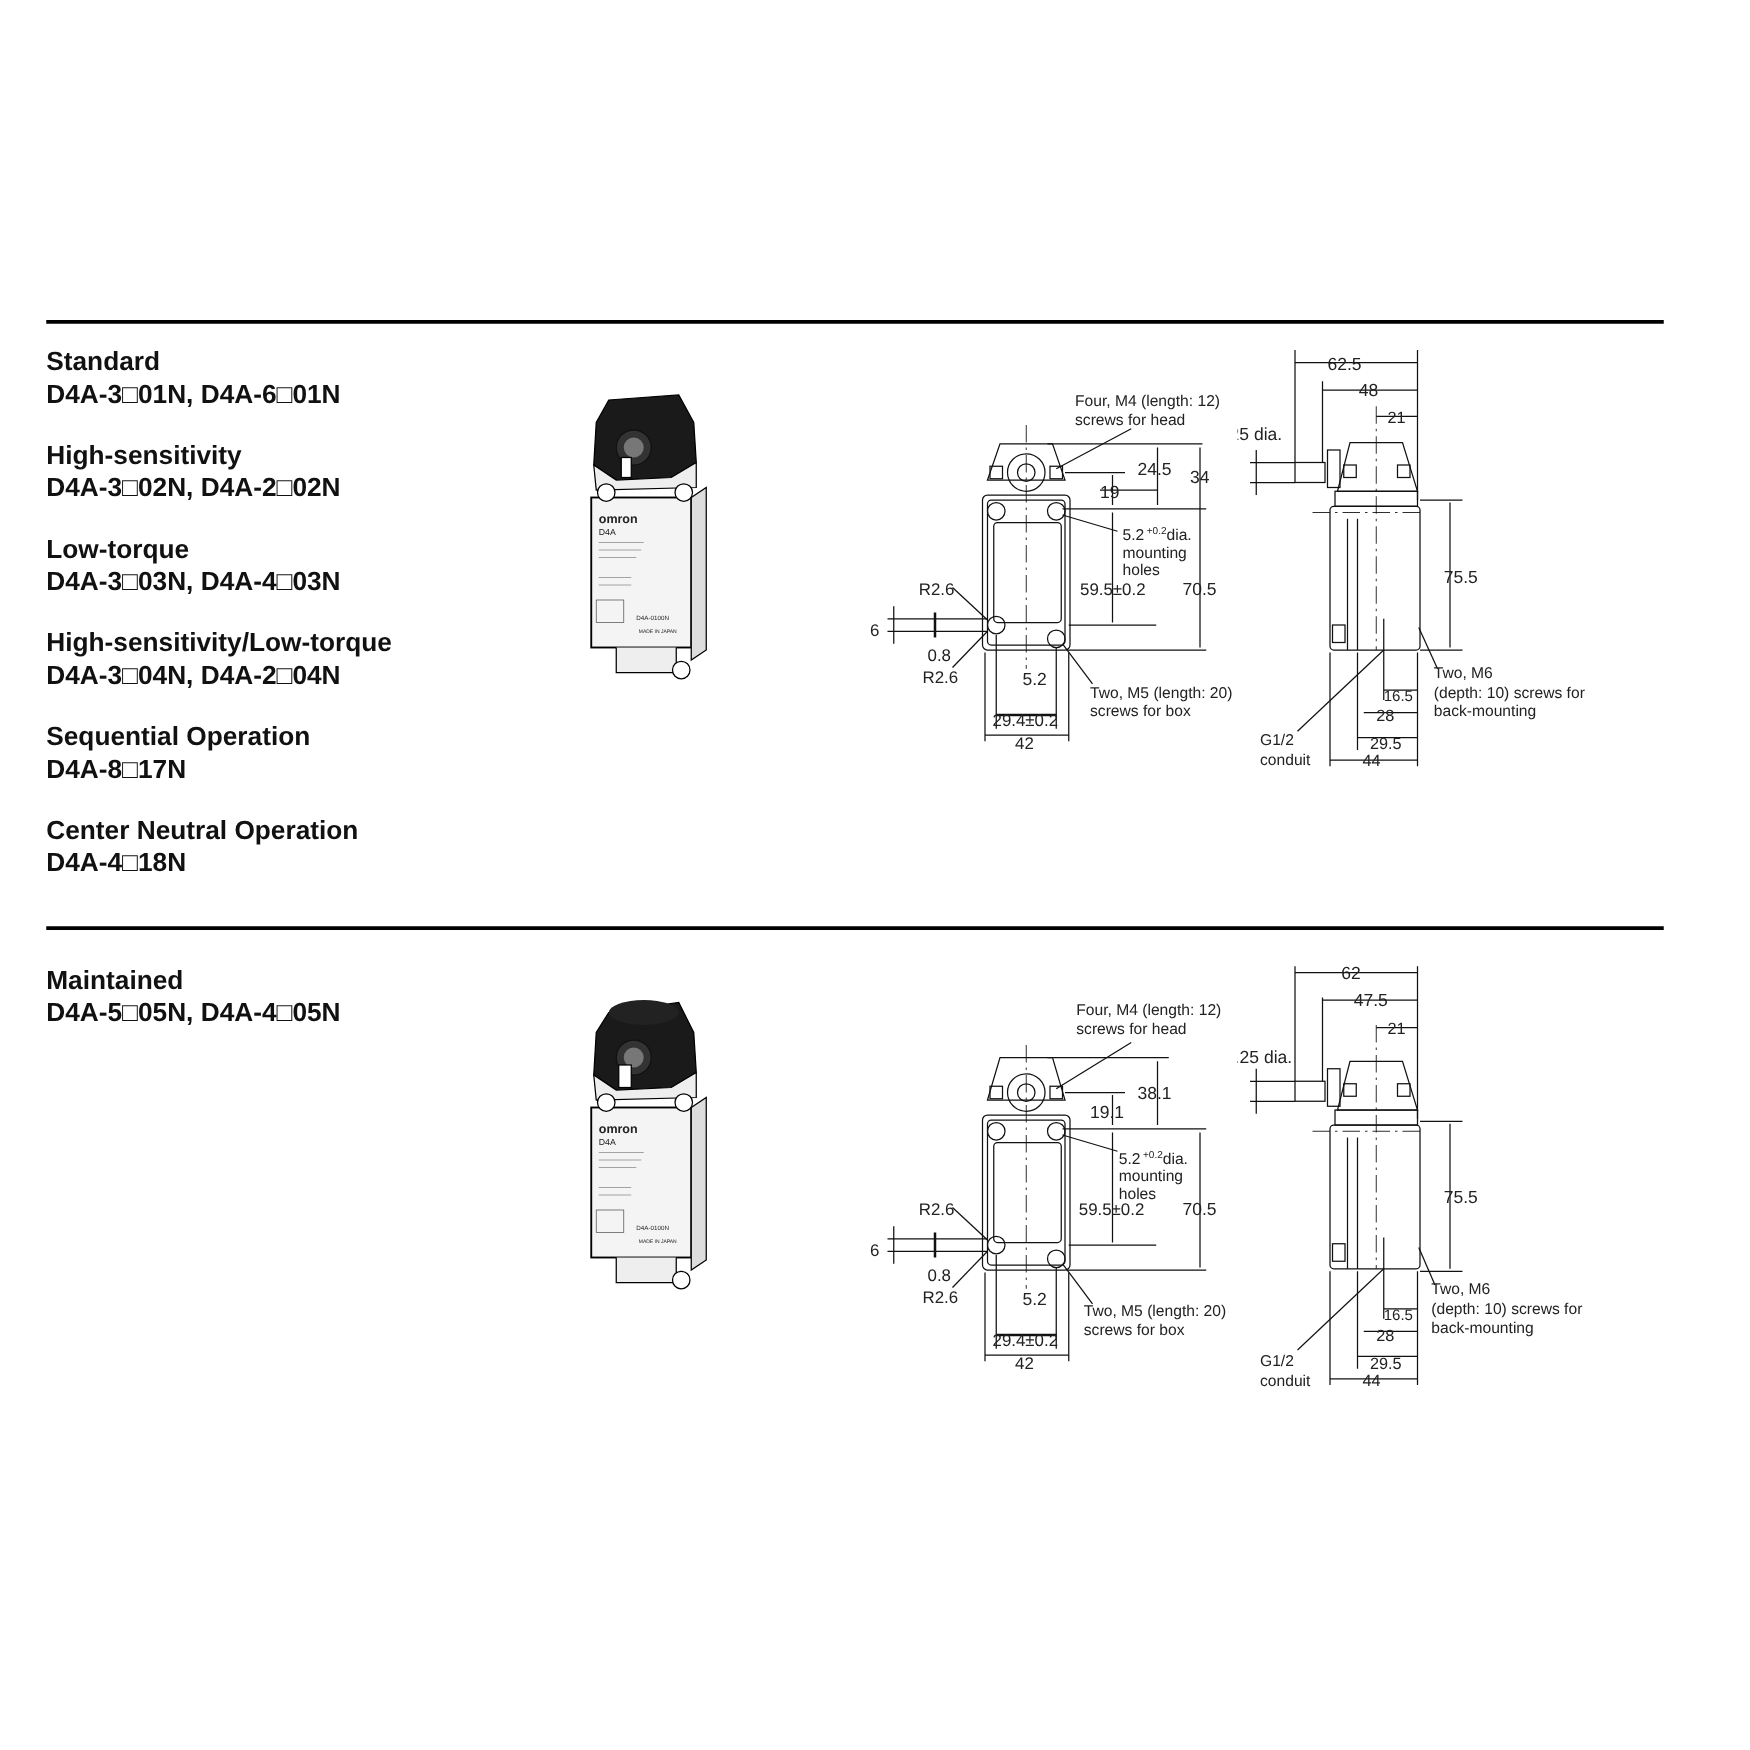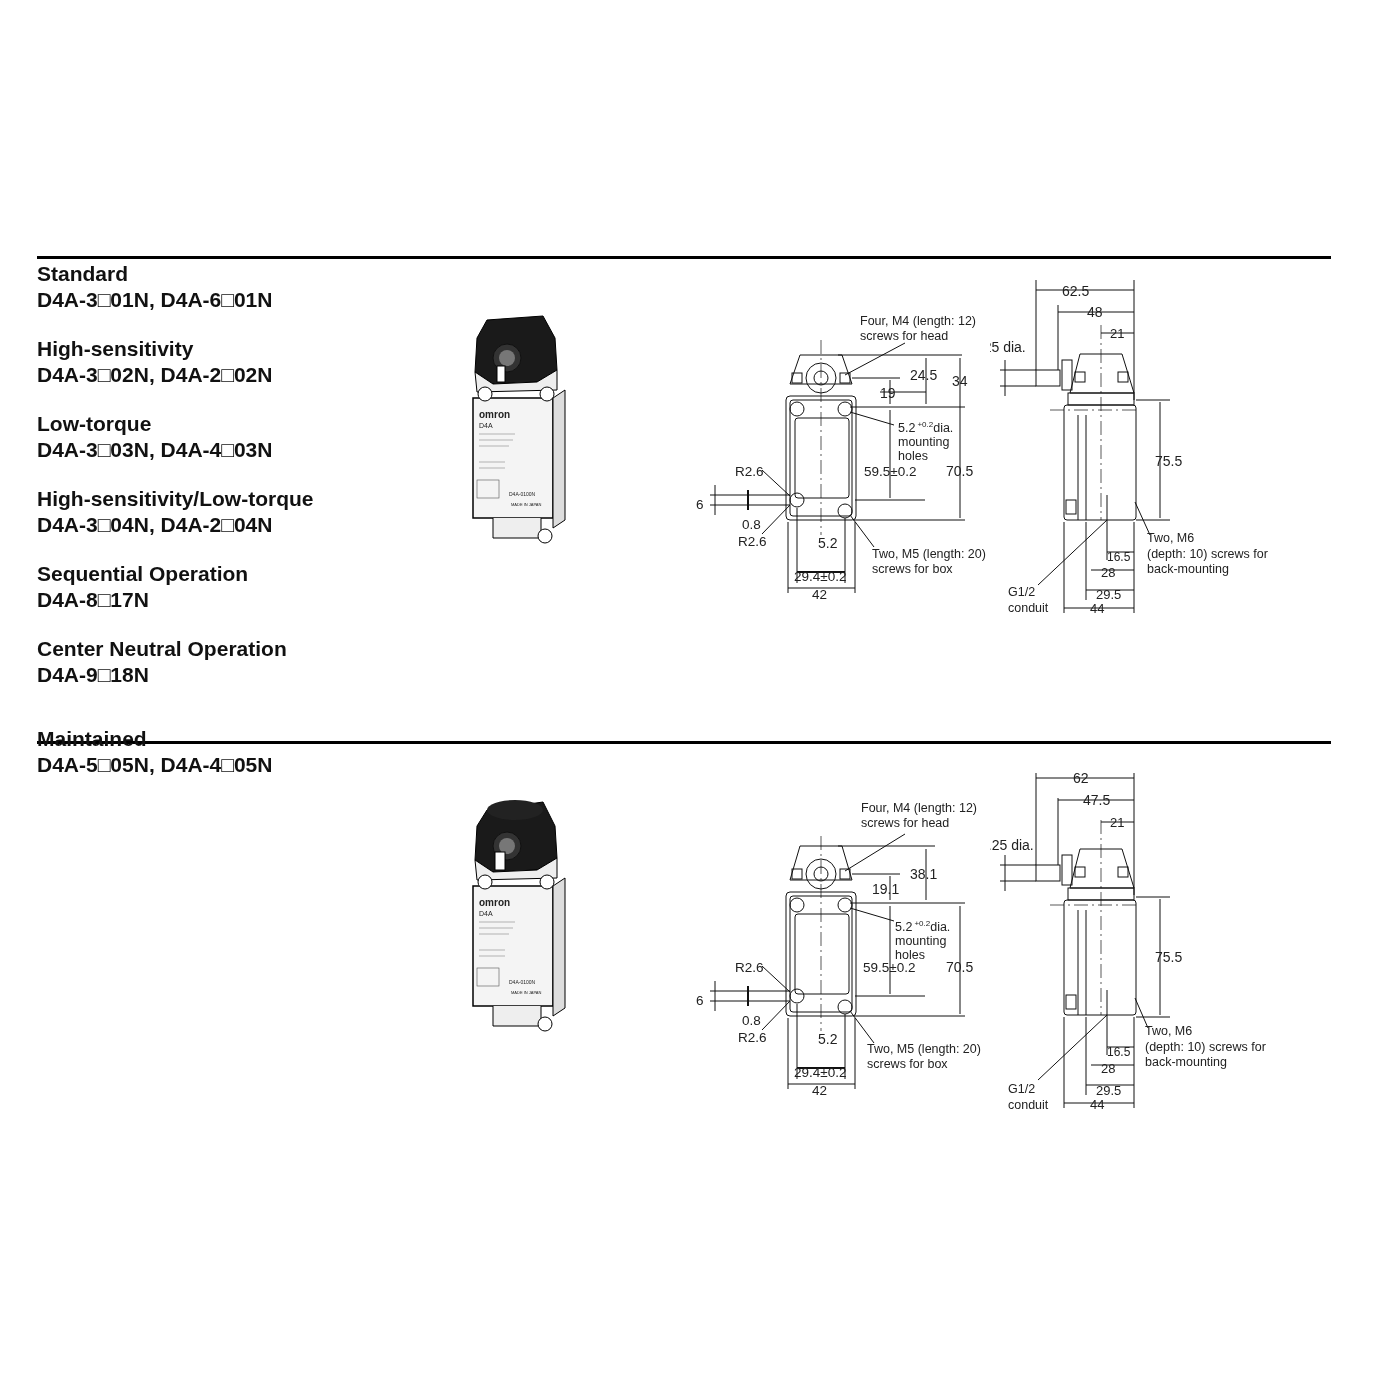--- a/index.html
+++ b/index.html
@@ -1,19 +1,19 @@
 <!DOCTYPE html>
 <html><head>
   <meta charset="utf-8">
   <style>
     html, body { margin: 0; padding: 0; background: #ffffff; }
     body { width: 1400px; height: 1400px; position: relative; overflow: hidden;
            font-family: "Liberation Sans", sans-serif; color: #111; }
     .rule { position: absolute; left: 37px; width: 1294px; height: 3px; background: #000; }
-    .left-col { position: absolute; left: 37px; }
+    .left-col { position: absolute; left: 37px; margin-top: 16px; }
     .cat-title { font-weight: bold; font-size: 21px; line-height: 26px; margin: 0; }
     .cat-model { font-weight: bold; font-size: 21px; line-height: 26px; margin: 0 0 23px 0; }
     .photo { position: absolute; }
     .diagram { position: absolute; }
     svg text { font-family: "Liberation Sans", sans-serif; fill: #222; }
   </style>
 </head>
 <body>
 
 <div class="rule" style="top:256px;"></div>
@@ -23,21 +23,21 @@
   <p class="cat-model">D4A-3□01N, D4A-6□01N</p>
   <p class="cat-title">High-sensitivity</p>
   <p class="cat-model">D4A-3□02N, D4A-2□02N</p>
   <p class="cat-title">Low-torque</p>
   <p class="cat-model">D4A-3□03N, D4A-4□03N</p>
   <p class="cat-title">High-sensitivity/Low-torque</p>
   <p class="cat-model">D4A-3□04N, D4A-2□04N</p>
   <p class="cat-title">Sequential Operation</p>
   <p class="cat-model">D4A-8□17N</p>
   <p class="cat-title">Center Neutral Operation</p>
-  <p class="cat-model">D4A-9□18N</p>
+  <p class="cat-model">D4A-4□18N</p>
 </div>
 
 <svg class="photo" style="left:465px;top:310px;" width="110" height="240" viewBox="0 0 110 240">
 
   <path d="M22 10 L78 6 L90 28 L92 60 L72 72 L28 74 L10 62 L12 28 Z" fill="#1a1a1a" stroke="#000"></path>
   <circle cx="42" cy="48" r="14" fill="#333" stroke="#111"></circle>
   <circle cx="42" cy="48" r="8" fill="#777"></circle>
   <rect x="32" y="56" width="8" height="16" fill="#fff" stroke="#000"></rect>
   <path d="M10 62 L28 74 L72 72 L92 60 L92 80 L12 82 Z" fill="#eee" stroke="#000"></path>
 
@@ -174,21 +174,21 @@
   <text x="117" y="281" font-size="12">16.5</text>
   <text x="111" y="297" font-size="13">28</text>
   <text x="106" y="319" font-size="13">29.5</text>
   <text x="100" y="333" font-size="13">44</text>
   <text x="18" y="316" font-size="12.5">G1/2</text>
   <text x="18" y="332" font-size="12.5">conduit</text>
 </svg>
 
 <div class="rule" style="top:741px;"></div>
 
-<div class="left-col" style="top:726px;">
+<div class="left-col" style="top:756px;">
   <p class="cat-title">Maintained</p>
   <p class="cat-model">D4A-5□05N, D4A-4□05N</p>
 </div>
 
 <svg class="photo" style="left:465px;top:798px;" width="110" height="240" viewBox="0 0 110 240">
   <path d="M22 12 L78 4 L90 28 L92 60 L72 72 L28 74 L10 62 L12 28 Z" fill="#1a1a1a" stroke="#000"></path>
   <ellipse cx="50" cy="12" rx="28" ry="10" fill="#222"></ellipse>
   <circle cx="42" cy="48" r="14" fill="#333" stroke="#111"></circle>
   <circle cx="42" cy="48" r="8" fill="#777"></circle>
   <rect x="30" y="54" width="10" height="18" fill="#fff" stroke="#000"></rect>

